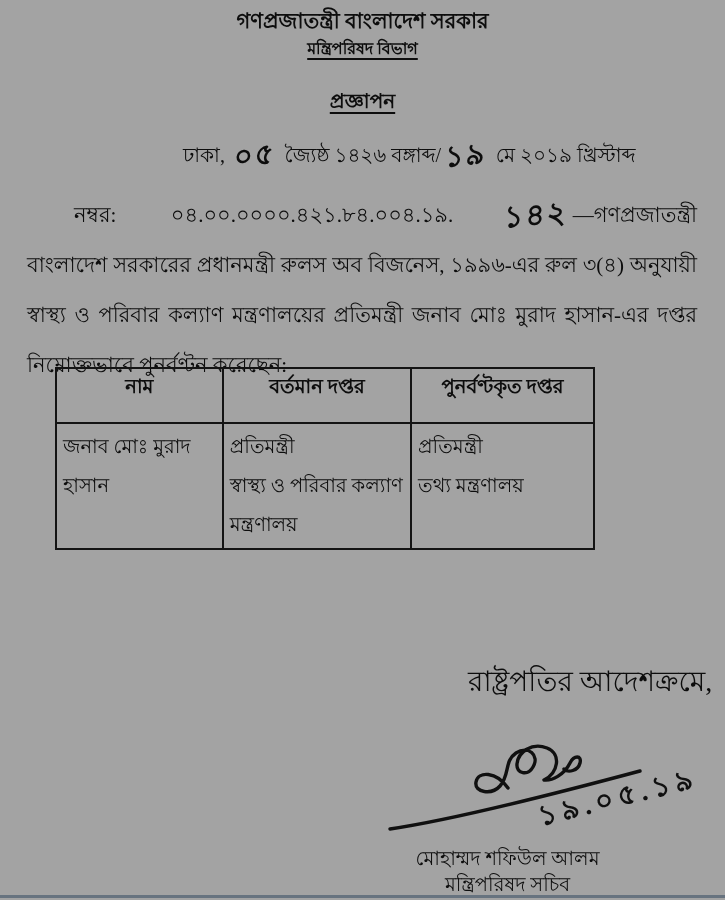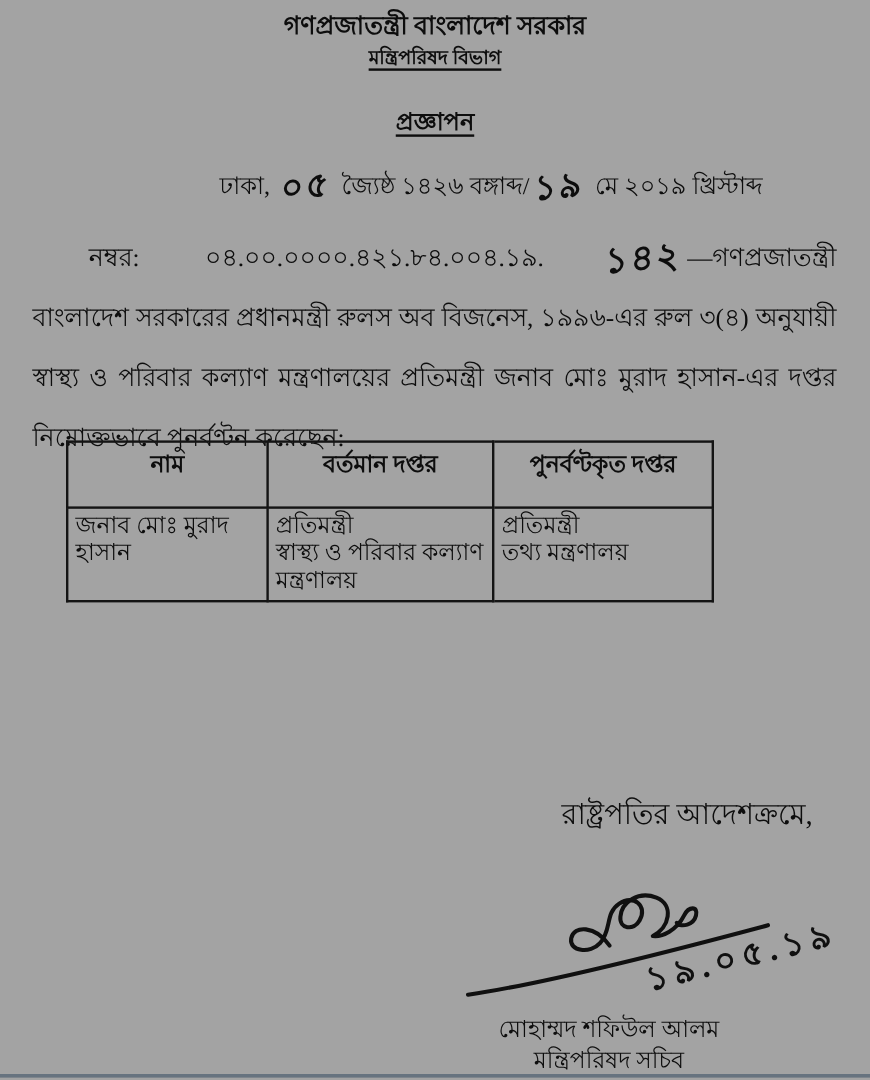--- a/index.html
+++ b/index.html
@@ -100,33 +100,33 @@
     vertical-align: top;
     padding: 3px 6px 4px 6px;
   }
   .realloc-table th {
     height: 46px;
     text-align: center;
     font-weight: bold;
   }
   .realloc-table td {
     height: 56px;
-    line-height: 23px;
+    line-height: 39px;
     margin-top: 25px;
   }
   .col-name  { width: 31%; }
   .col-cur   { width: 35%; }
   .col-re    { width: 34%; }
   .cell-line { display: block; }
   
   .order-line {
     position: absolute;
     top: 660px;
     left: 468px;
-    font-size: 24px;
+    font-size: 28px;
   }
   .signature-svg {
     position: absolute;
     top: 733px;
     left: 378px;
     width: 350px;
     height: 115px;
   }
   .sig-stroke {
     fill: none;

